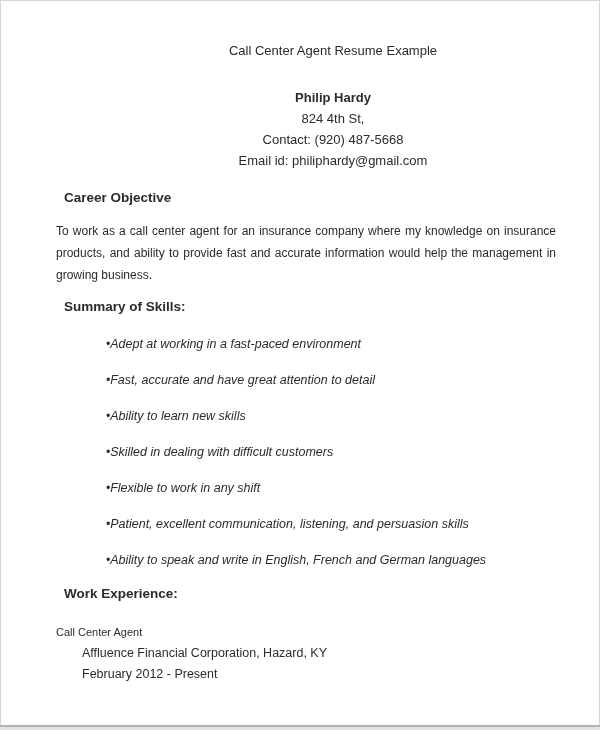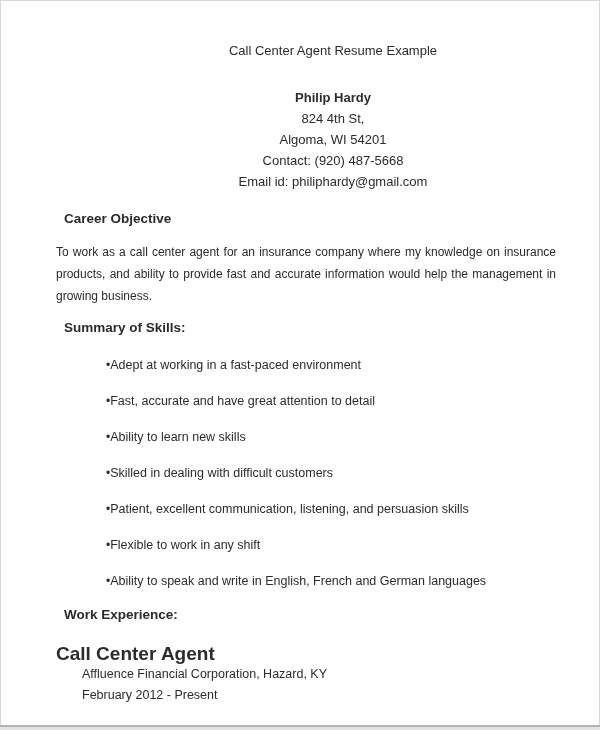--- a/index.html
+++ b/index.html
@@ -63,70 +63,70 @@
     text-align: justify;
     font-size: 12px;
     width: 500px;
   }
   .h-skills { margin-top: 12px; }
   .skills-list {
     list-style: none;
     margin: 18px 0 0 0;
     padding: 0 0 0 50px;
     font-size: 12.5px;
+    font-style: italic;
   }
   .skills-list li {
     line-height: 21px;
     margin-bottom: 15px;
   }
   .skills-list li:last-child { margin-bottom: 14px; }
   .skills-list li::before {
     content: "\2022";
     font-size: 12px;
   }
   .h-work { margin-top: 11px; }
   .job-block {
     margin-top: 19px;
     line-height: 21px;
   }
   .job-title {
-    font-weight: bold;
-    font-size: 19px;
+    font-weight: normal;
+    font-size: 11px;
   }
   .job-line { font-size: 12.5px; margin-left: 26px; }
 </style>
 </head>
 <body>
 
 <div class="page-wrap">
   <div class="page">
 
     <p class="doc-title">Call Center Agent Resume Example</p>
 
     <div class="header-block">
       <div class="candidate-name">Philip Hardy</div>
       <div>824 4th St,</div>
-      <div>Algoma, WI 54201</div>
       <div>Contact: (920) 487-5668</div>
       <div>Email id: philiphardy@gmail.com</div>
     </div>
 
     <p class="section-heading h-objective">Career Objective</p>
 
     <p class="objective-text">To work as a call center agent for an insurance company where my knowledge on insurance products, and ability to provide fast and accurate information would help the management in growing business.</p>
 
     <p class="section-heading h-skills">Summary of Skills:</p>
 
     <ul class="skills-list">
       <li>Adept at working in a fast-paced environment</li>
       <li>Fast, accurate and have great attention to detail</li>
       <li>Ability to learn new skills</li>
       <li>Skilled in dealing with difficult customers</li>
+      <li>Flexible to work in any shift</li>
       <li>Patient, excellent communication, listening, and persuasion skills</li>
-      <li>Flexible to work in any shift</li>
       <li>Ability to speak and write in English, French and German languages</li>
     </ul>
 
     <p class="section-heading h-work">Work Experience:</p>
 
     <div class="job-block">
       <div class="job-title">Call Center Agent</div>
       <div class="job-line">Affluence Financial Corporation, Hazard, KY</div>
       <div class="job-line">February 2012 - Present</div>
     </div>

